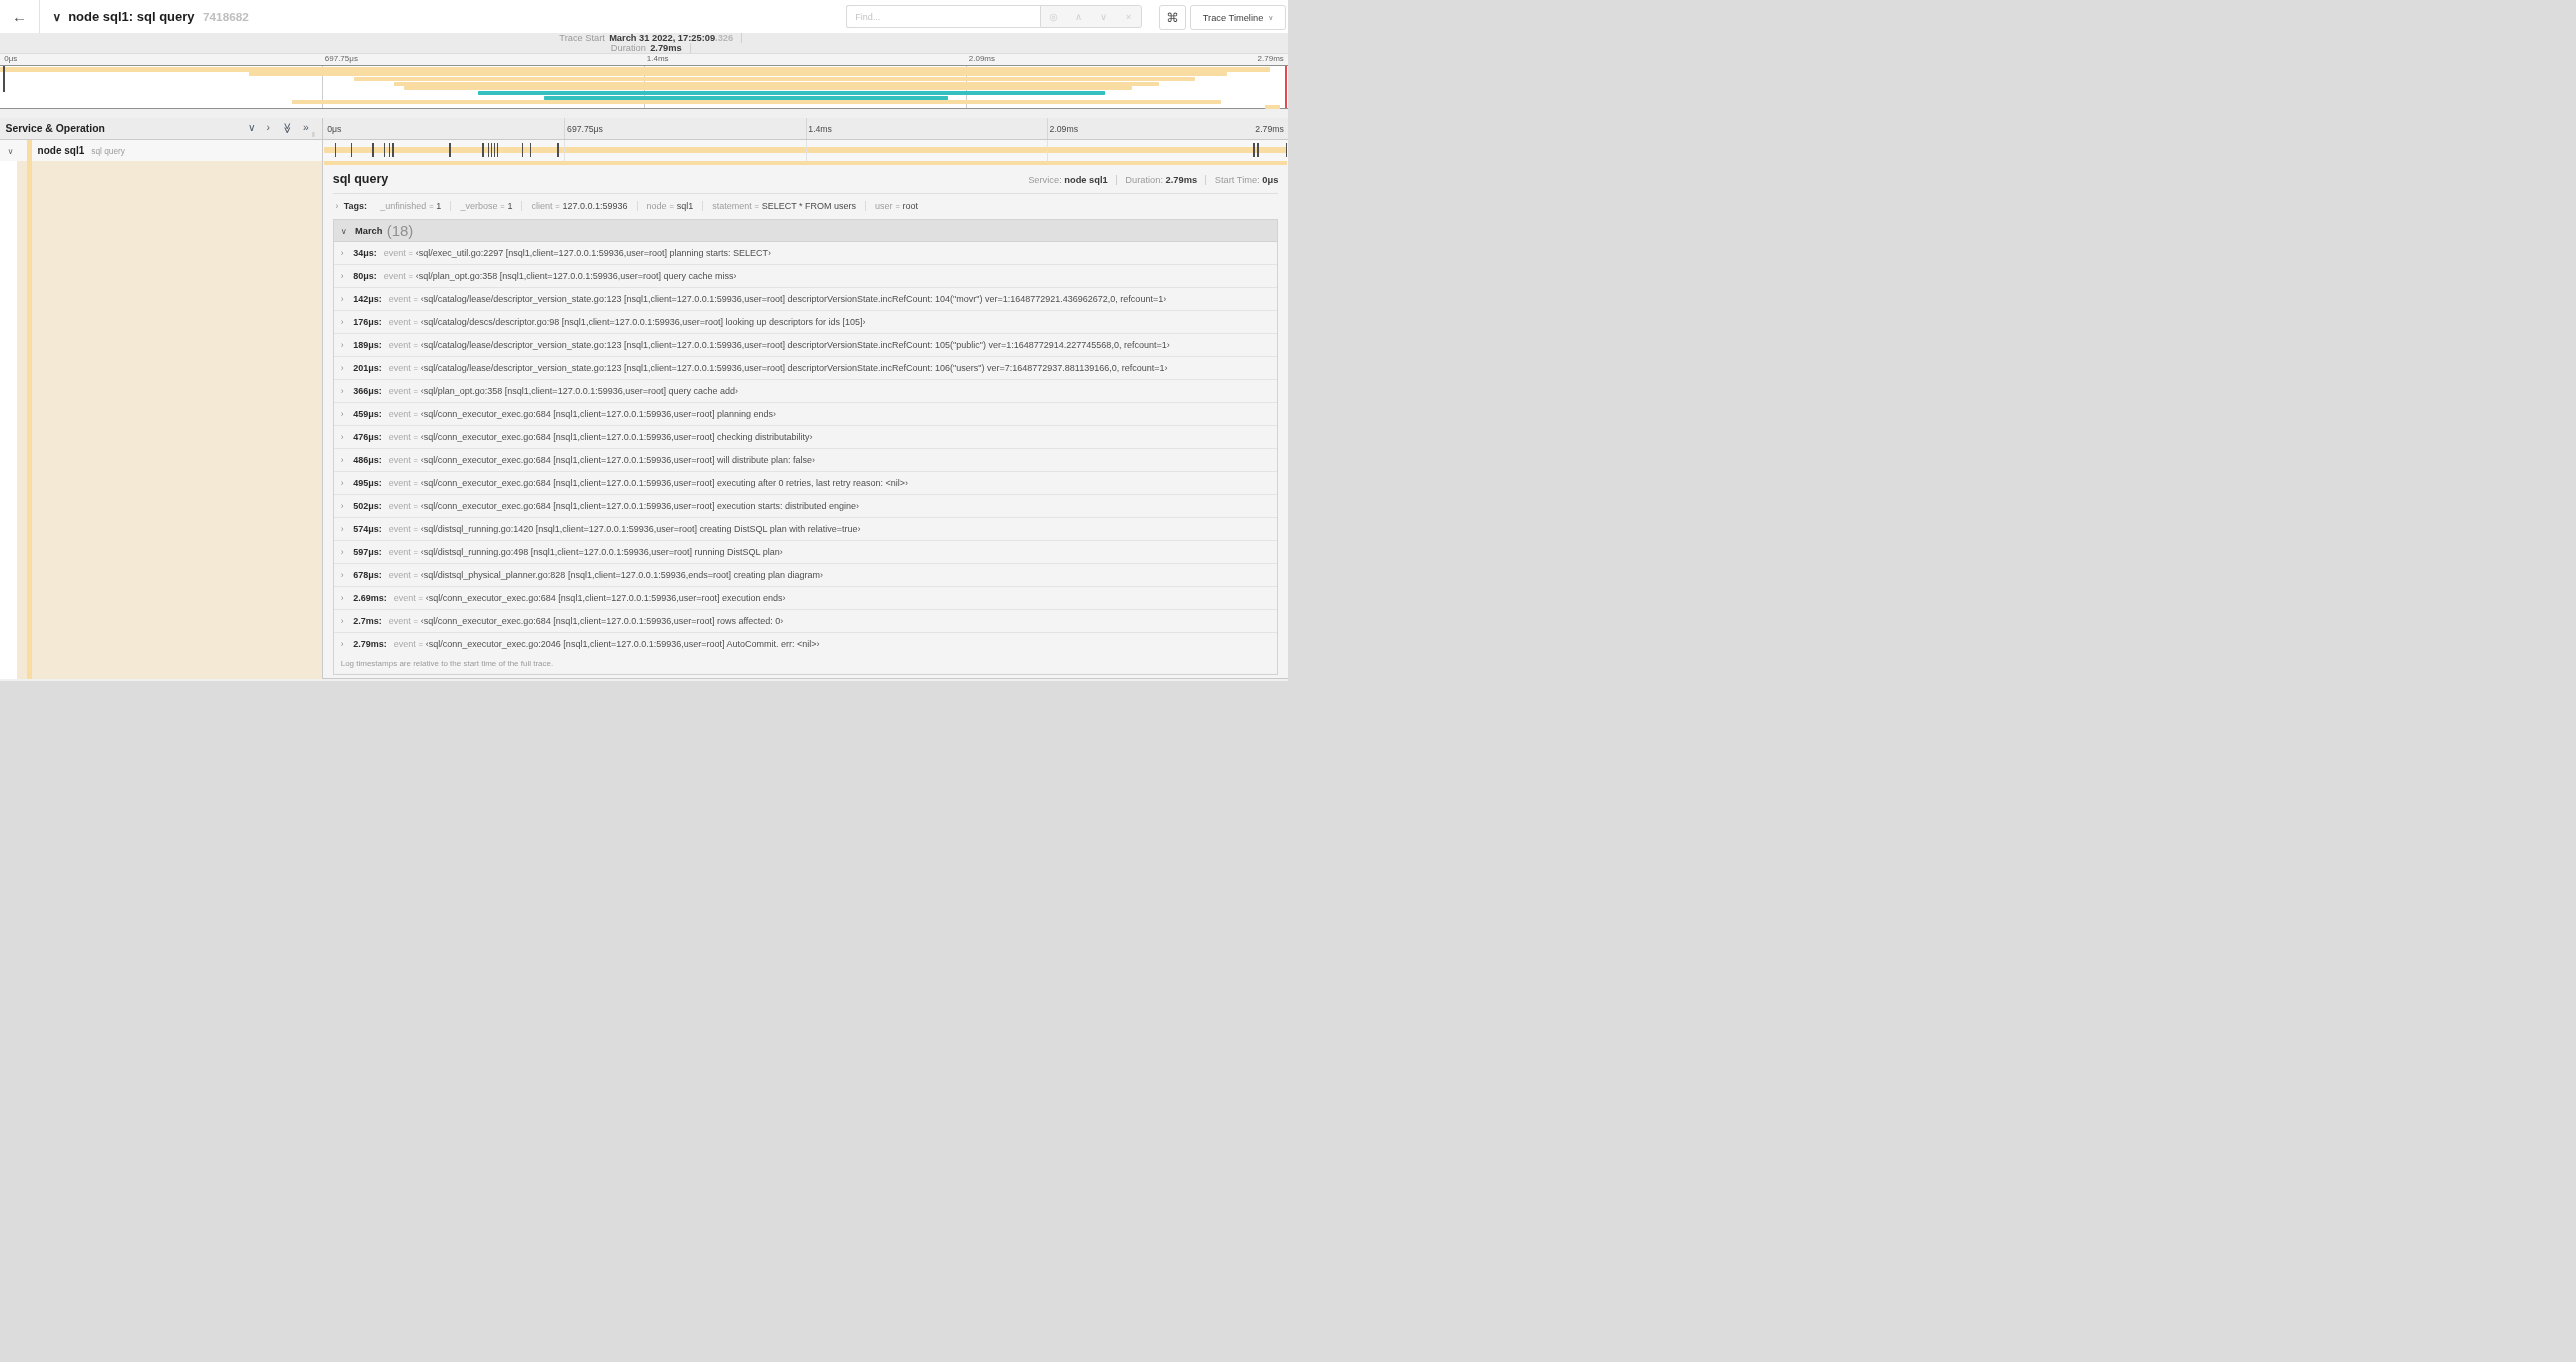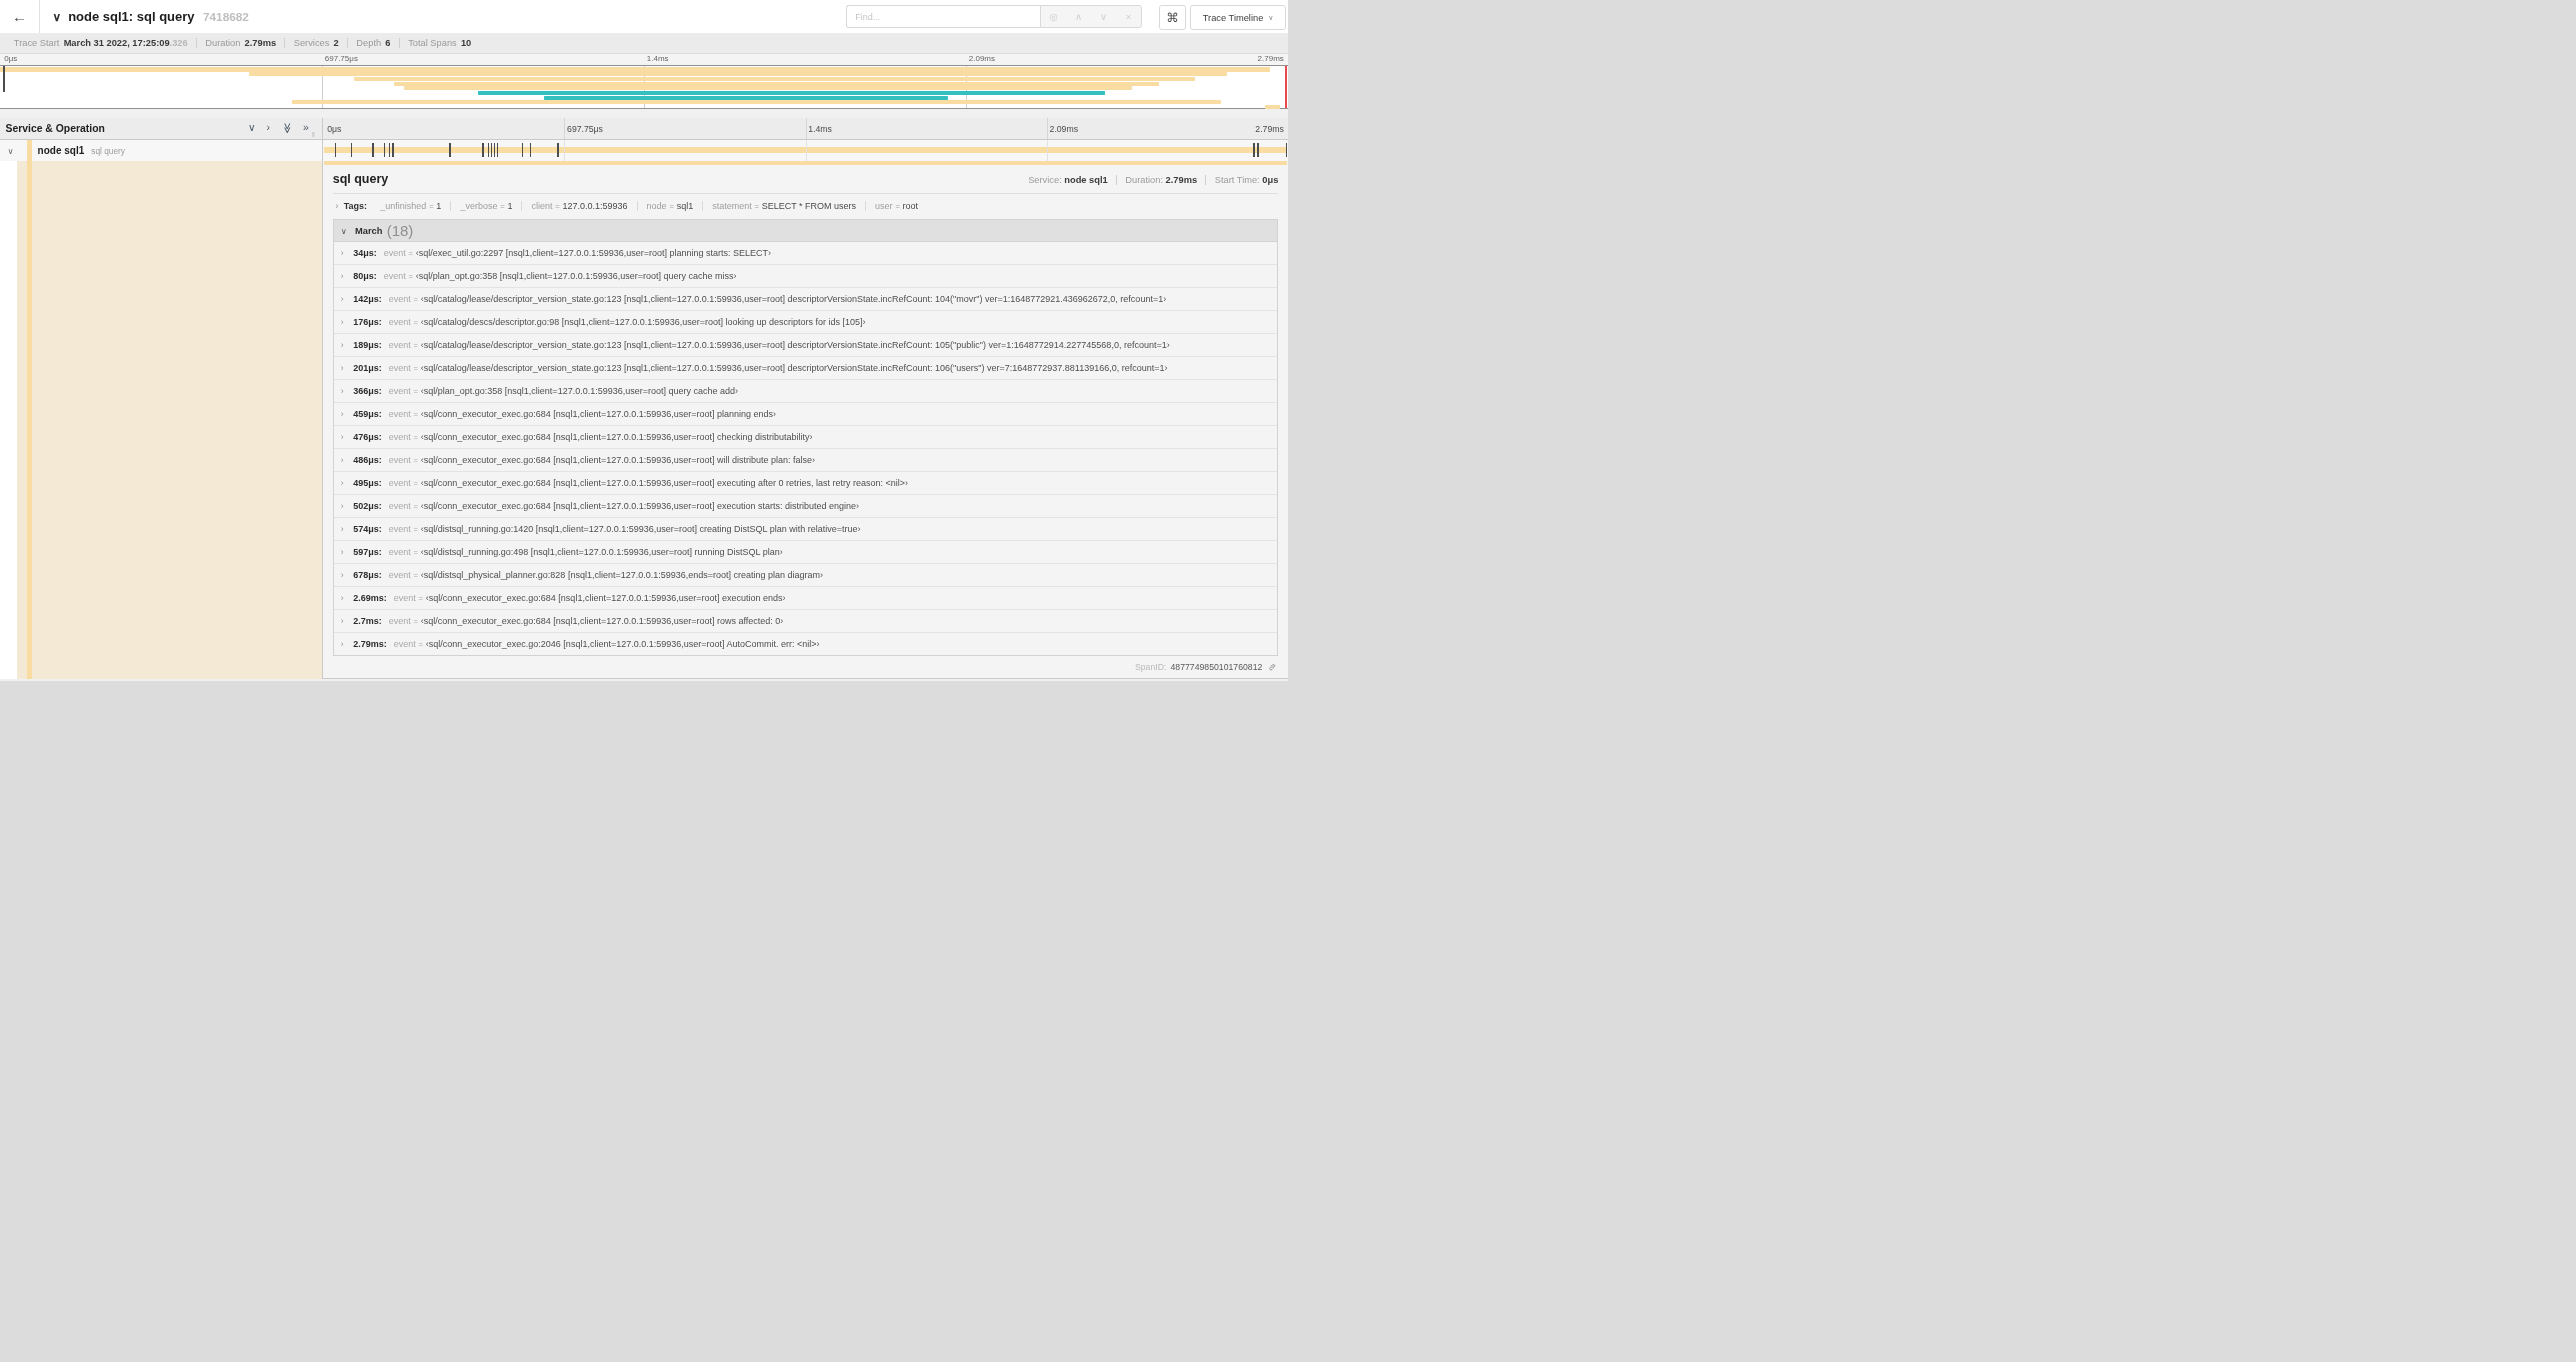--- a/index.html
+++ b/index.html
@@ -21,21 +21,21 @@
   .find-group{width:100px;background:#f5f5f5;border:0.7px solid #d9d9d9;border-radius:0 2.8px 2.8px 0;
               display:flex;align-items:center;justify-content:space-around;color:#cfcfcf;font-size:9.7px;}
   .fg-ic{cursor:pointer;width:16.6px;text-align:center;}
   .sq-btn{position:absolute;left:1159px;top:4.8px;width:25px;height:23.5px;border:0.7px solid #d9d9d9;border-radius:2.8px;
           background:#fff;display:flex;align-items:center;justify-content:center;font-size:12.5px;color:#4a4a4a;cursor:pointer;}
   .tt-btn{position:absolute;left:1190px;top:4.8px;width:94px;height:23.5px;border:0.7px solid #d9d9d9;border-radius:2.8px;
           background:#fff;display:flex;align-items:center;justify-content:center;gap:4.8px;font-size:9.3px;color:#3d3d3d;cursor:pointer;}
   .tt-chev{font-size:7px;color:#888;}
   
   .summary{position:absolute;left:0;top:33px;width:1288px;height:21px;background:#ebebeb;border-bottom:0.7px solid #dcdcdc;
-           display:flex;align-items:center;padding-left:5.5px;box-sizing:border-box;font-size:9.3px;}
+           display:flex;align-items:center;padding-left:5.5px;box-sizing:border-box;font-size:9.3px;flex-direction:column;}
   .sum-item{padding:0 8.3px;border-right:0.7px solid #d0d0d0;white-space:nowrap;}
   .sum-item:last-child{border-right:none;}
   .sum-label{color:#9a9a9a;margin-right:4.2px;}
   .sum-value{color:#3a3a3a;font-weight:bold;}
   .sum-suffix{color:#b8b8b8;font-weight:bold;}
   
   .mm-labels{position:absolute;left:0;top:54px;width:1288px;height:11px;background:#f4f4f4;font-size:8px;color:#666;}
   .mm-canvas{position:absolute;left:0;top:65px;width:1288px;height:44px;background:#fff;box-sizing:border-box;
              border-top:0.7px solid #909090;border-bottom:0.7px solid #909090;cursor:crosshair;}
   .tick-label{position:absolute;top:0;white-space:nowrap;}
@@ -391,20 +391,21 @@
               <span class="log-val">‹sql/conn_executor_exec.go:684 [nsql1,client=127.0.0.1:59936,user=root] rows affected: 0›</span>
             </div>
             <div class="log-row">
               <span class="log-chev">›</span>
               <span class="log-t">2.79ms:</span>
               <span class="log-key">event</span>
               <span class="log-eq">=</span>
               <span class="log-val">‹sql/conn_executor_exec.go:2046 [nsql1,client=127.0.0.1:59936,user=root] AutoCommit. err: &lt;nil&gt;›</span>
             </div>
           </div>
+        <div class="logs-note">Log timestamps are relative to the start time of the full trace.</div>
       </div>
 
       <div class="spanid-row">
         <span class="spanid-label">SpanID:</span>
         <span class="spanid-val">4877749850101760812</span>
         <span class="link-ic">
           <svg viewBox="0 0 24 24" width="10.4" height="10.4">
             <path d="M10.5 13.5 L15.5 8.5 M9 11 L6.8 13.2 a3.2 3.2 0 0 0 4.5 4.5 L13.5 15.5 M15 13 L17.2 10.8 a3.2 3.2 0 0 0 -4.5 -4.5 L10.5 8.5"></path>
           </svg>
         </span>

